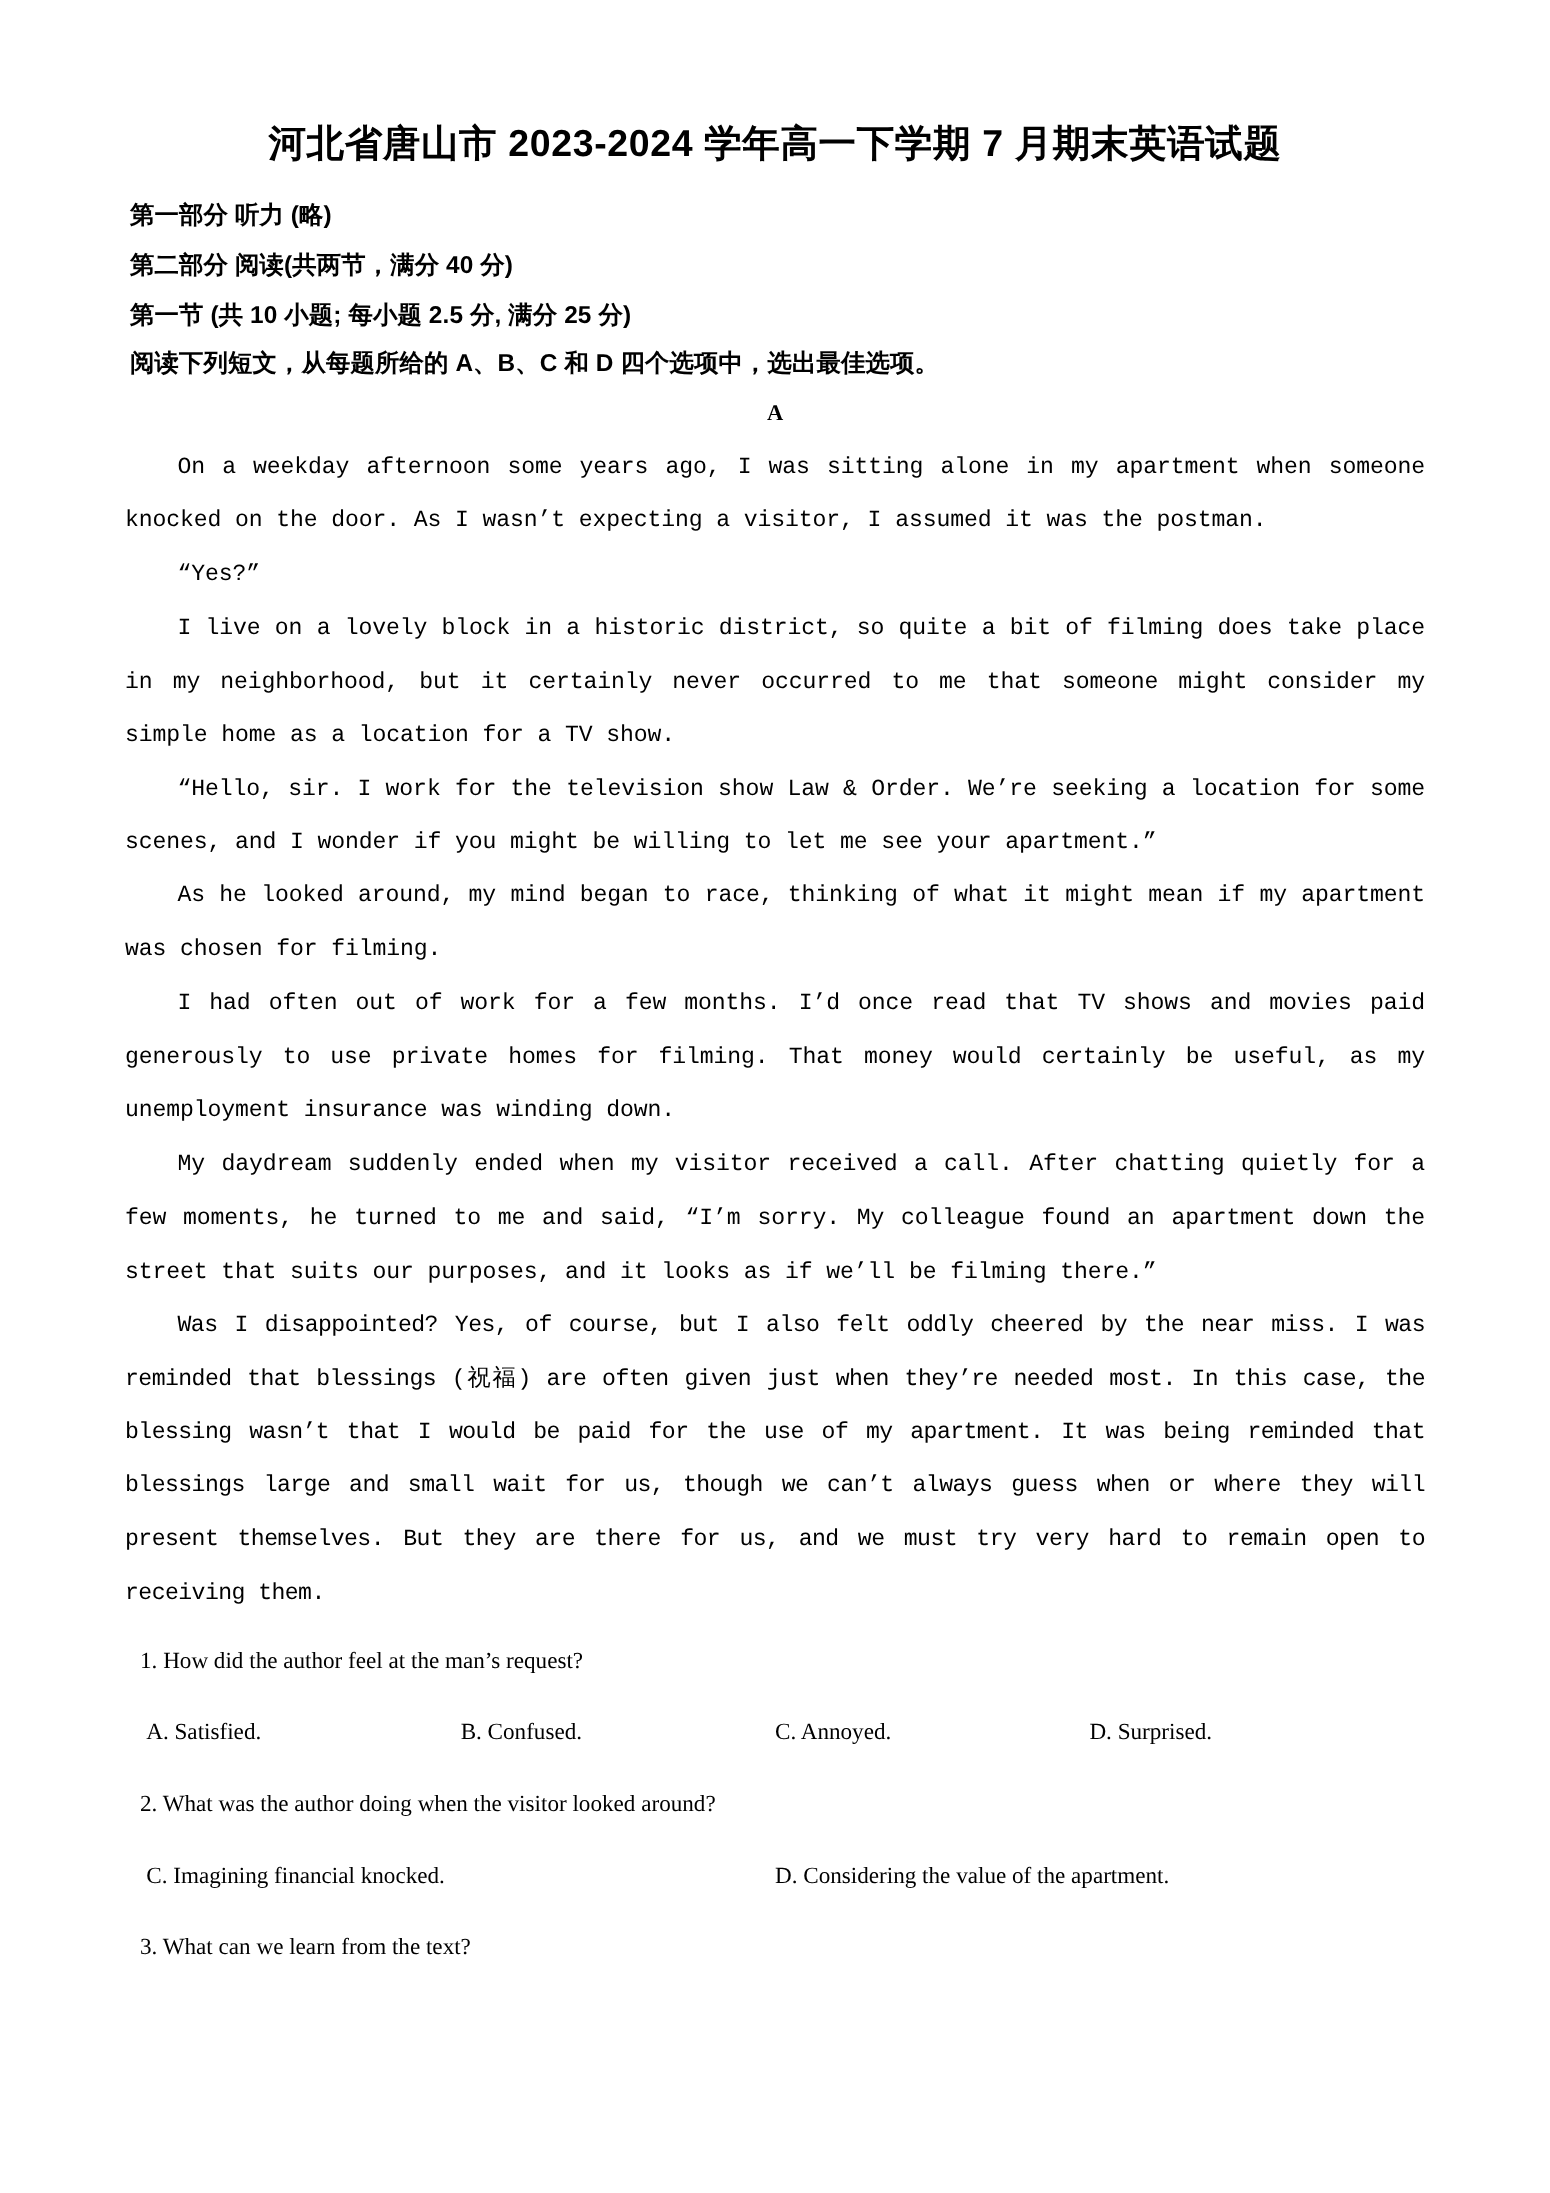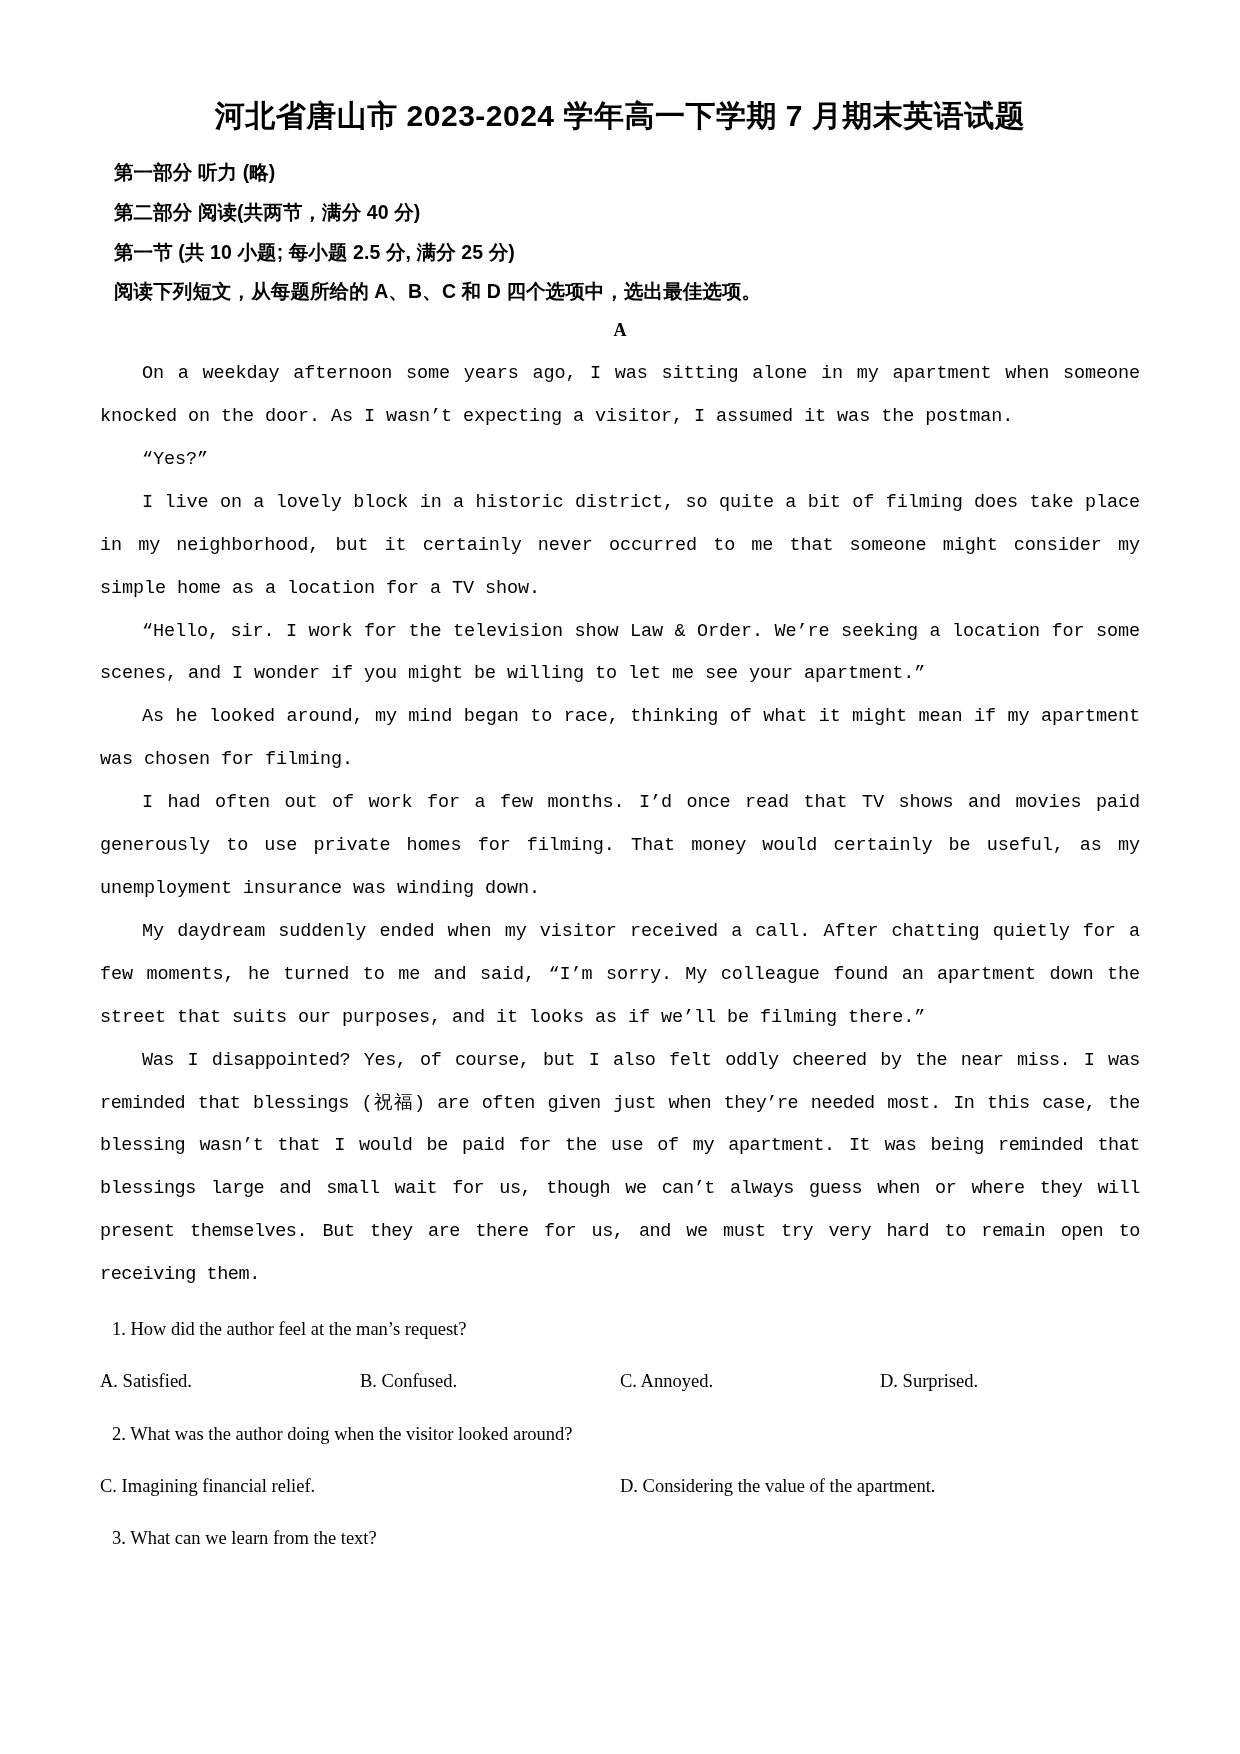--- a/index.html
+++ b/index.html
@@ -27,21 +27,21 @@
     font-weight: bold;
     letter-spacing: 0.5px;
     margin: 0 0 26px 0;
     line-height: 1.3;
     font-family: "Liberation Sans", "DejaVu Sans", sans-serif;
   }
   .head-line {
     font-size: 19.5px;
     font-weight: bold;
     line-height: 1.22;
-    margin: 0 0 16px 14px;
+    margin: 0 0 16px 4px;
     font-family: "Liberation Sans", "DejaVu Sans", sans-serif;
     letter-spacing: 0.1px;
   }
   .section-letter {
     text-align: center;
     font-size: 18px;
     font-weight: bold;
     margin: 6px 0 12px 0;
   }
   p.body-text {
@@ -64,21 +64,21 @@
     font-size: 18.5px;
     line-height: 2.18;
     margin: 12px;
     text-indent: 0;
     text-align: left;
   }
   .options {
     display: flex;
     font-size: 18.5px;
     line-height: 2.18;
-    margin: 0;
+    margin: 17px;
   }
   .options.four > .opt { width: 25%; }
   .options.two > .opt { width: 50%; }
   .opt { white-space: nowrap; }
 </style>
 </head>
 <body>
 
 <div class="page">
 
@@ -106,21 +106,21 @@
       <span class="opt">A. Satisfied.</span>
       <span class="opt">B. Confused.</span>
       <span class="opt">C. Annoyed.</span>
       <span class="opt">D. Surprised.</span>
     </div>
   </div>
 
   <div>
     <p class="question">2. What was the author doing when the visitor looked around?</p>
     <div class="options two">
-      <span class="opt">C. Imagining financial relief.</span>
+      <span class="opt">C. Imagining financial knocked.</span>
       <span class="opt">D. Considering the value of the apartment.</span>
     </div>
   </div>
 
   <div>
     <p class="question">3. What can we learn from the text?</p>
   </div>
 
 </div>
 

